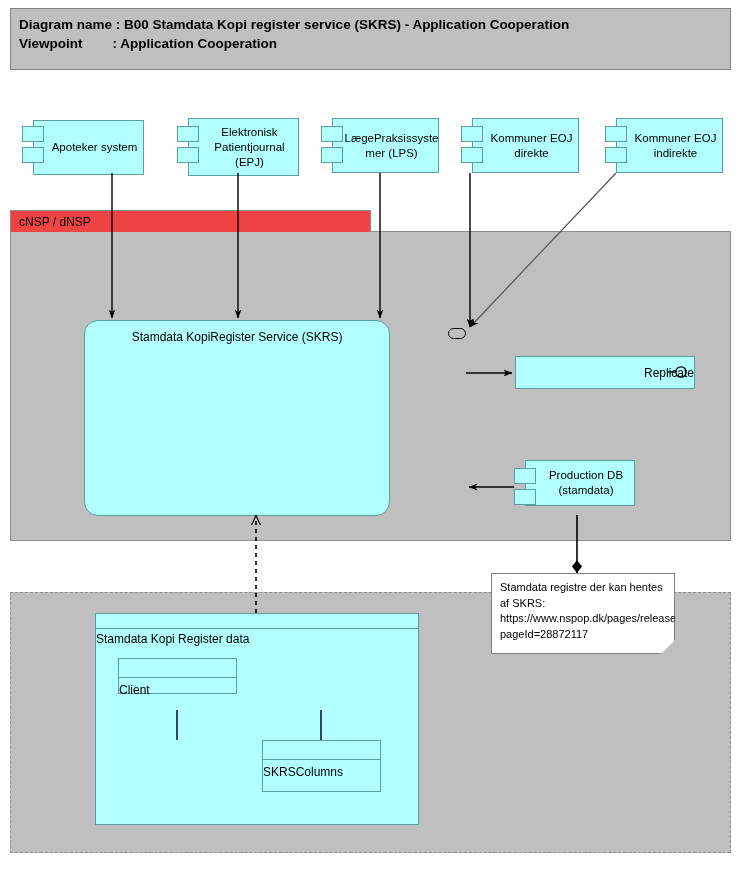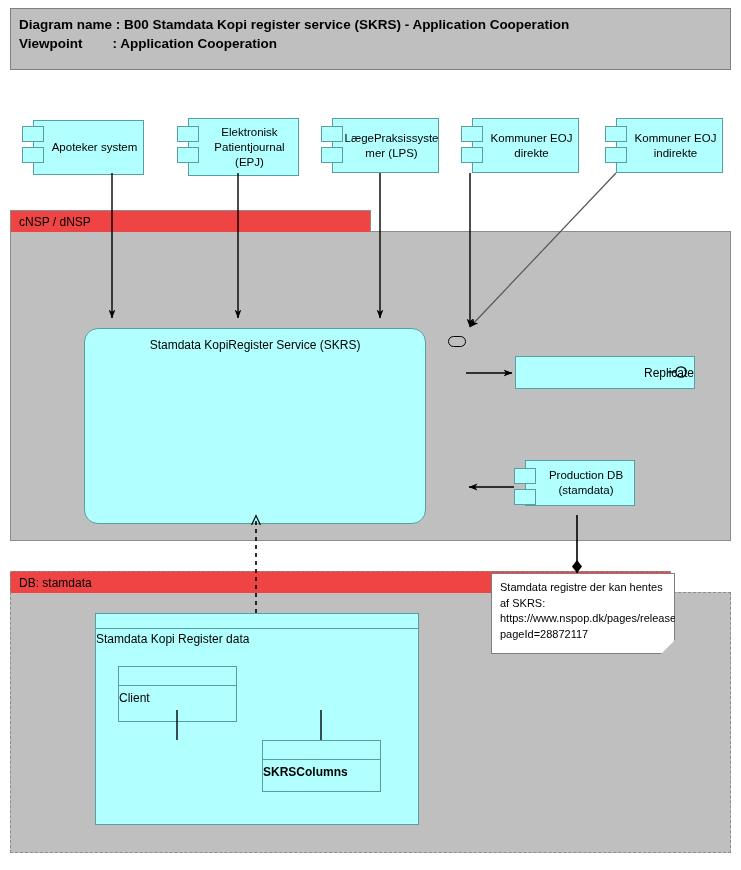--- a/index.html
+++ b/index.html
@@ -184,23 +184,20 @@
     <div class="title-line">Diagram name : B00 Stamdata Kopi register service (SKRS) - Application Cooperation</div>
     <div class="title-line">Viewpoint        : Application Cooperation</div>
   </div>
 
   <div class="group-body solid" style="left:10px; top:231px; width:721px; height:310px;"></div>
   <div class="group-tab solid" style="left:10px; top:210px; width:361px; height:22px;">
     <span>cNSP / dNSP</span>
   </div>
 
   <div class="group-body dashed" style="left:10px; top:592px; width:721px; height:261px;"></div>
-  <div class="group-tab dashed" style="left:10px; top:571px; width:661px; height:22px;">
-    <span>DB: stamdata</span>
-  </div>
 
   <div class="component" style="left:33px; top:120px; width:111px; height:55px;">
     <div class="label">Apoteker system</div>
   </div>
   <div class="comp-tab" style="left:22px; top:126px;"></div>
   <div class="comp-tab" style="left:22px; top:147px;"></div>
 
   <div class="component" style="left:188px; top:118px; width:111px; height:58px;">
     <div class="label">Elektronisk
 Patientjournal
@@ -223,21 +220,21 @@
   <div class="comp-tab" style="left:461px; top:126px;"></div>
   <div class="comp-tab" style="left:461px; top:147px;"></div>
 
   <div class="component" style="left:616px; top:118px; width:107px; height:55px;">
     <div class="label">Kommuner EOJ
 indirekte</div>
   </div>
   <div class="comp-tab" style="left:605px; top:126px;"></div>
   <div class="comp-tab" style="left:605px; top:147px;"></div>
 
-  <div class="service" style="left:84px; top:328px; width:342px; height:196px;">
+  <div class="service" style="left:84px; top:320px; width:306px; height:196px;">
     <div class="svc-label">Stamdata KopiRegister Service (SKRS)</div>
     <div class="iface-pill" style="left:363px; top:7px;"></div>
   </div>
 
   <div class="iface-box" style="left:515px; top:356px; width:180px; height:33px;">
     <div class="label">Replicate</div>
   </div>
   <svg class="lollipop" style="left:668px; top:365px;" viewBox="0 0 22 14">
     <line x1="0" y1="7" x2="8" y2="7" stroke="#000000" stroke-width="1.3"></line>
     <circle cx="13" cy="7" r="5.2" fill="none" stroke="#000000" stroke-width="1.3"></circle>
@@ -252,28 +249,28 @@
 
   <div class="note" style="left:491px; top:573px; width:184px; height:81px;">
     <div class="text">Stamdata registre der kan hentes af SKRS: https://www.nspop.dk/pages/releaseview.action?pageId=28872117</div>
   </div>
 
   <div class="dataobj container" style="left:95px; top:613px; width:324px; height:212px;">
     <div class="divider"></div>
     <div class="label">Stamdata Kopi Register data</div>
   </div>
 
-  <div class="dataobj" style="left:118px; top:658px; width:119px; height:56px;margin-top:8px;">
+  <div class="dataobj" style="left:118px; top:658px; width:119px; height:36px;">
     <div class="divider"></div>
     <div class="label">Client</div>
   </div>
 
 
 
-  <div class="dataobj" style="left:262px; top:740px; width:119px; height:52px;font-weight:bold;">
+  <div class="dataobj" style="left:262px; top:740px; width:119px; height:52px;">
     <div class="divider"></div>
     <div class="label">SKRSColumns</div>
   </div>
 
   <svg id="wires">
     <defs>
       <marker id="arrow-filled" markerWidth="10" markerHeight="10" refX="8.5" refY="4" orient="auto" markerUnits="userSpaceOnUse">
         <path d="M0,0.6 L9,4 L0,7.4 L2.4,4 Z" fill="#000000"></path>
       </marker>
       <marker id="arrow-open" markerWidth="12" markerHeight="12" refX="10" refY="5" orient="auto" markerUnits="userSpaceOnUse">

